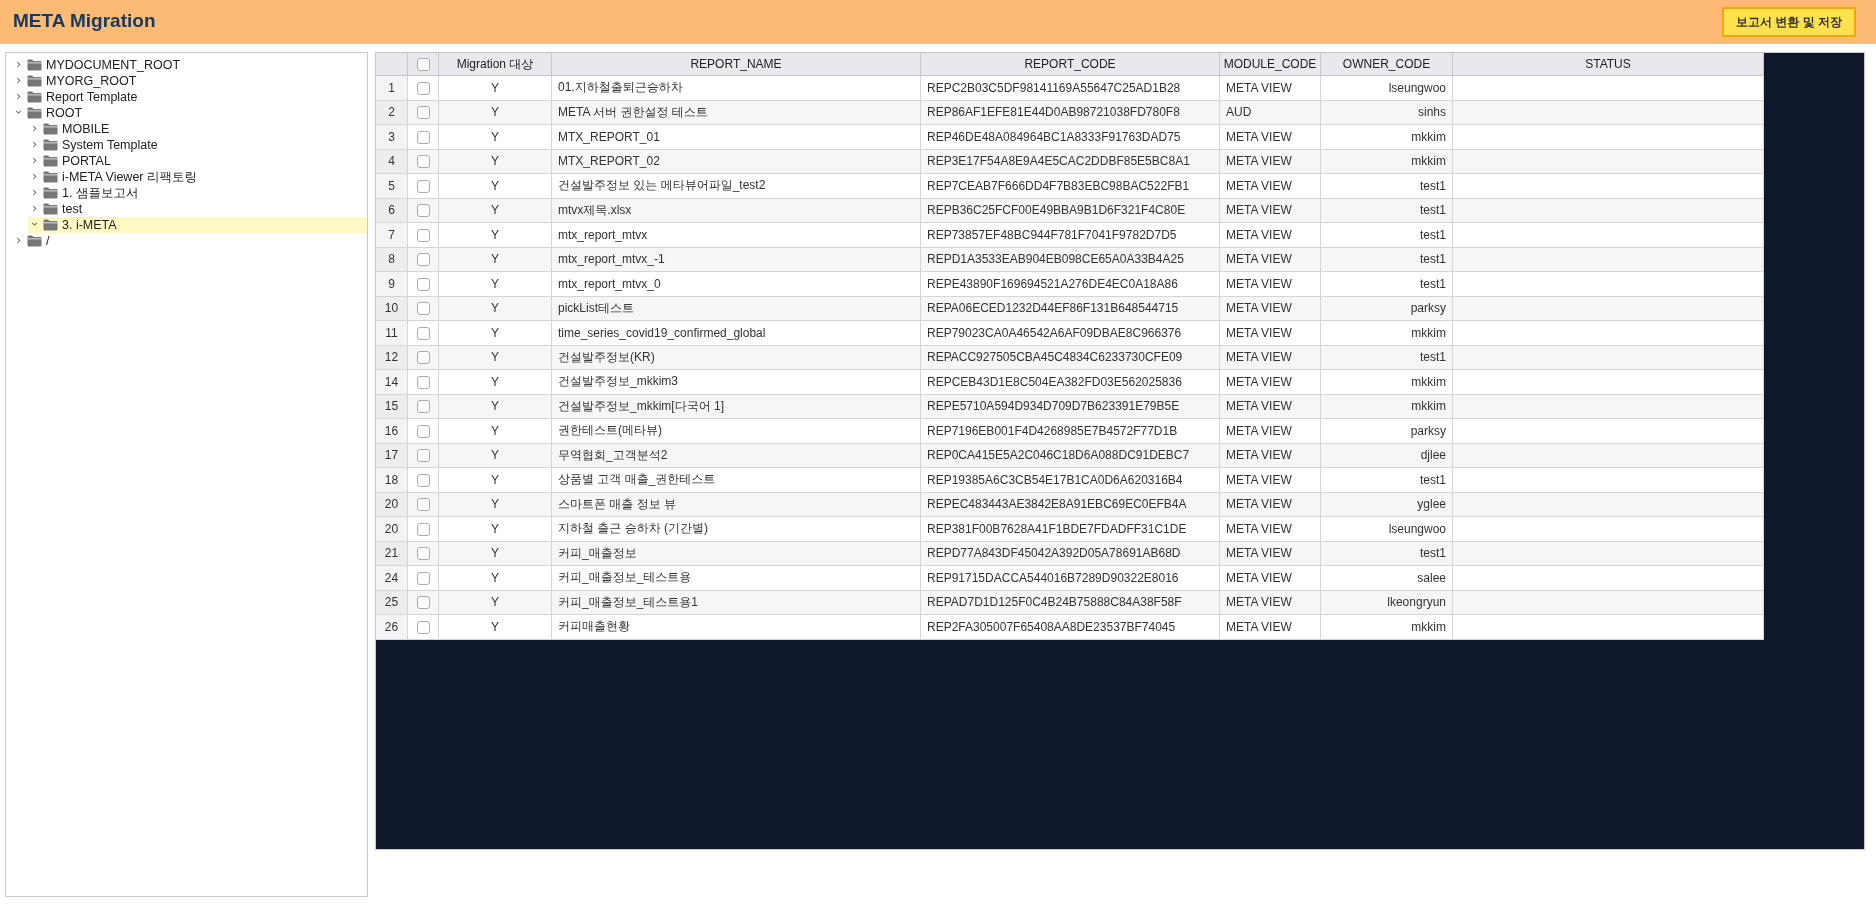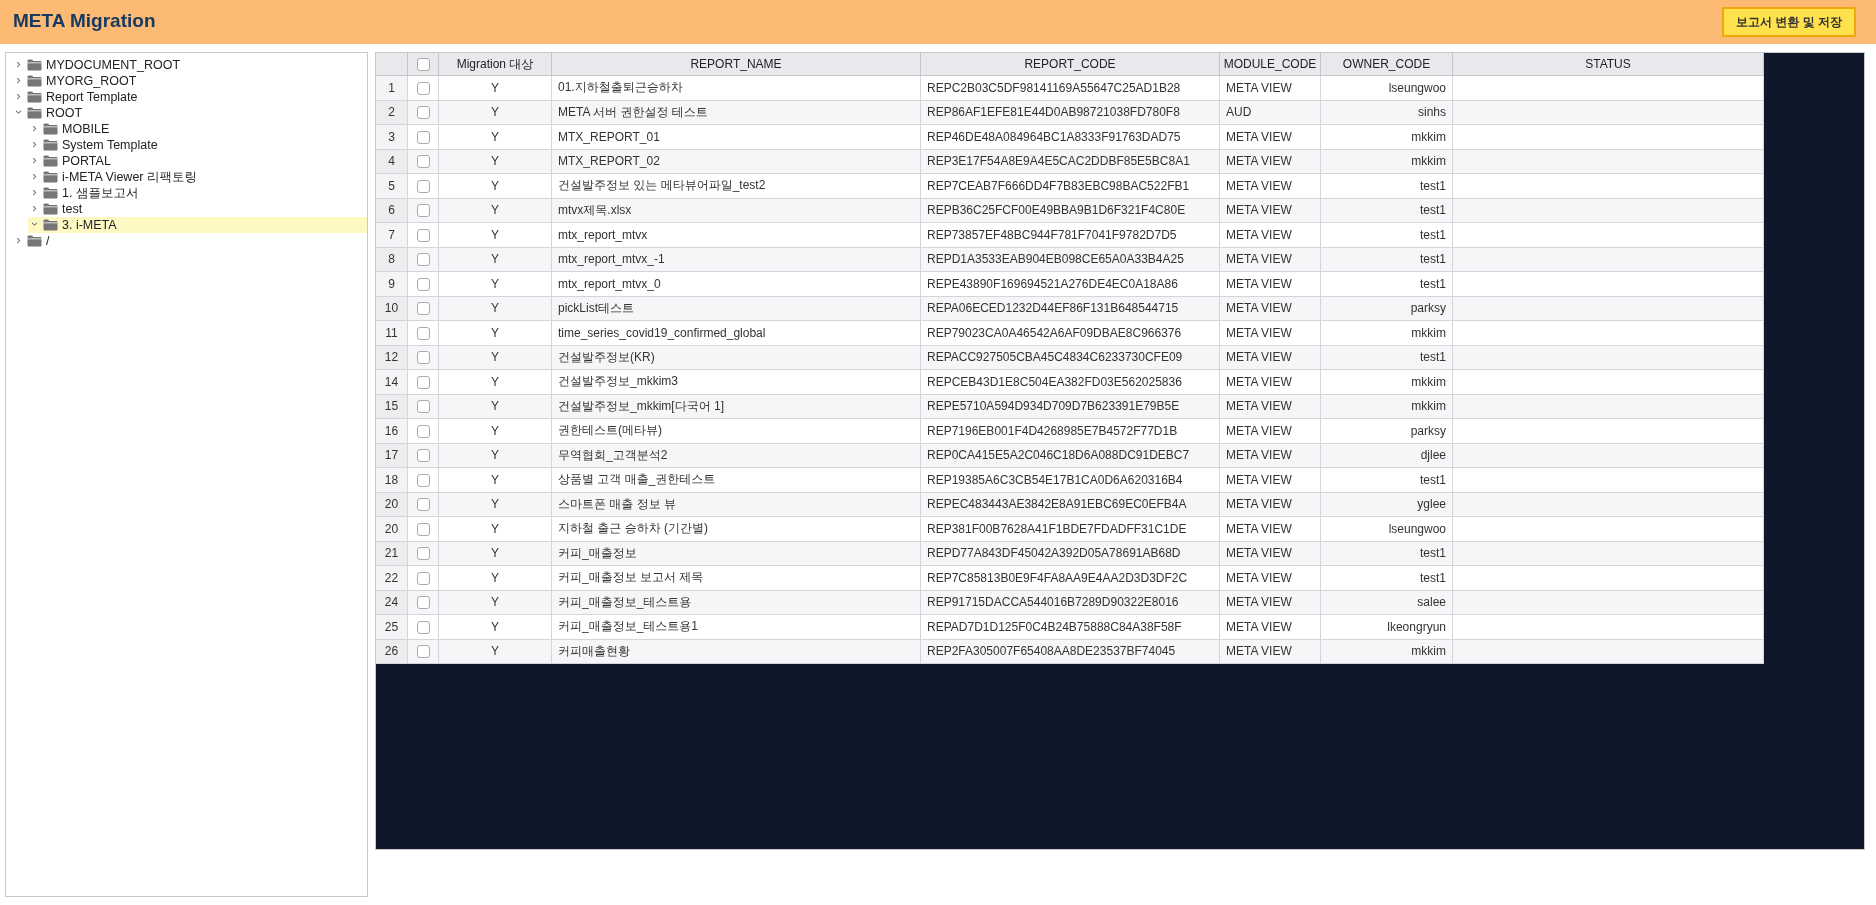--- a/index.html
+++ b/index.html
@@ -441,30 +441,20 @@
     <td class="c-num">21</td>
     <td class="c-chk"><span class="cbx"></span></td>
     <td class="c-mig">Y</td>
     <td class="c-name">커피_매출정보</td>
     <td class="c-code">REPD77A843DF45042A392D05A78691AB68D</td>
     <td class="c-mod">META VIEW</td>
     <td class="c-own">test1</td>
     <td class="c-stat"></td>
   </tr>
         <tr>
-    <td class="c-num">22</td>
-    <td class="c-chk"><span class="cbx"></span></td>
-    <td class="c-mig">Y</td>
-    <td class="c-name">커피_매출정보 보고서 제목</td>
-    <td class="c-code">REP7C85813B0E9F4FA8AA9E4AA2D3D3DF2C</td>
-    <td class="c-mod">META VIEW</td>
-    <td class="c-own">test1</td>
-    <td class="c-stat"></td>
-  </tr>
-        <tr>
     <td class="c-num">24</td>
     <td class="c-chk"><span class="cbx"></span></td>
     <td class="c-mig">Y</td>
     <td class="c-name">커피_매출정보_테스트용</td>
     <td class="c-code">REP91715DACCA544016B7289D90322E8016</td>
     <td class="c-mod">META VIEW</td>
     <td class="c-own">salee</td>
     <td class="c-stat"></td>
   </tr>
         <tr>

